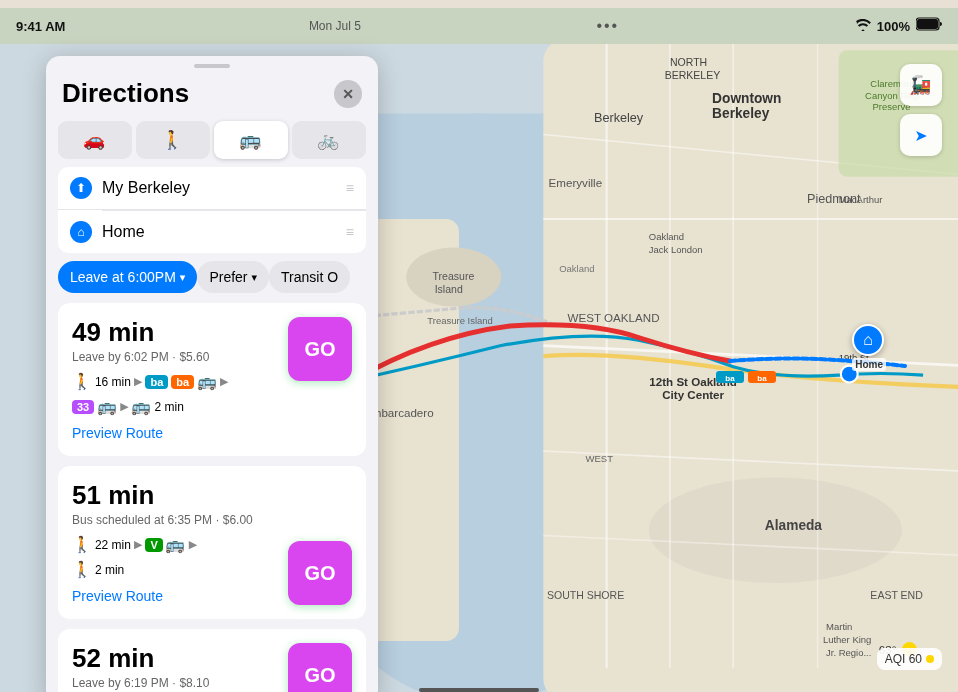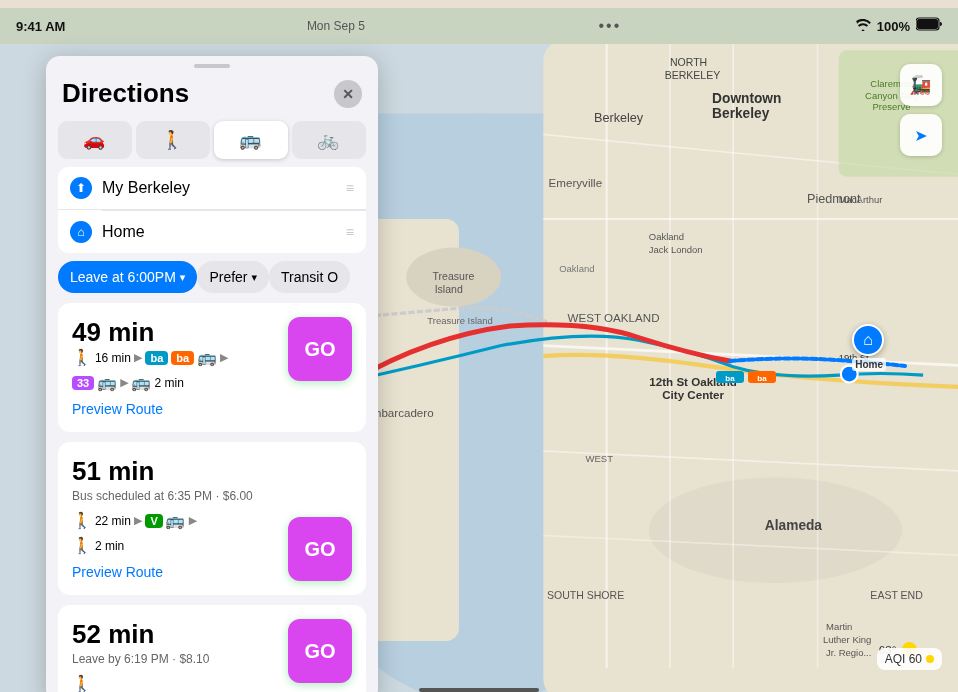--- a/index.html
+++ b/index.html
@@ -369,21 +369,21 @@
       z-index: 300;
     }
   </style>
 </head>
 <body>
 
 <div style="position:absolute;top:8px;left:0;width:958px;height:692px;">
 
   <div class="status-bar">
     <span class="status-time">9:41 AM</span>
-    <span style="margin-left:8px;font-size:12px;color:#555;">Mon Sep 5</span>
+    <span style="margin-left:8px;font-size:12px;color:#555;">Mon Jul 5</span>
     <span class="dots-center">•••</span>
     <div class="status-right">
       <span>
         <svg width="16" height="12" viewBox="0 0 16 12">
             <path d="M8 10.5a1.5 1.5 0 100 3 1.5 1.5 0 000-3zm-3.7-2.8a5.2 5.2 0 017.4 0l1.4-1.4a7.2 7.2 0 00-10.2 0l1.4 1.4zm-2.8-2.8a9 9 0 0113 0l1.4-1.4A11 11 0 001.1 2.1L2.5 4.9z" fill="#111"></path>
           </svg>
       </span>
       <span class="battery-pct">100%</span>
       <span>
         <svg width="26" height="14" viewBox="0 0 26 14">
@@ -549,20 +549,21 @@
         <span>Transit O</span>
       </div>
     </div>
 
     <div class="routes-container">
 
       <div class="route-card">
         <div style="display:flex;align-items:flex-start;justify-content:space-between;">
           <div style="flex:1;">
             <div class="route-time">49 min</div>
+            <div class="route-details">Leave by 6:02 PM · $5.60</div>
             <div class="route-steps">
               <span>🚶</span>
               <span style="font-size:12px;">16 min</span>
               <span class="arrow">▶</span>
               <span class="transit-badge badge-bart-blue">ba</span>
               <span class="transit-badge badge-bart-orange">ba</span>
               <span>🚌</span>
               <span class="arrow">▶</span>
             </div>
             <div class="route-row-bottom">

